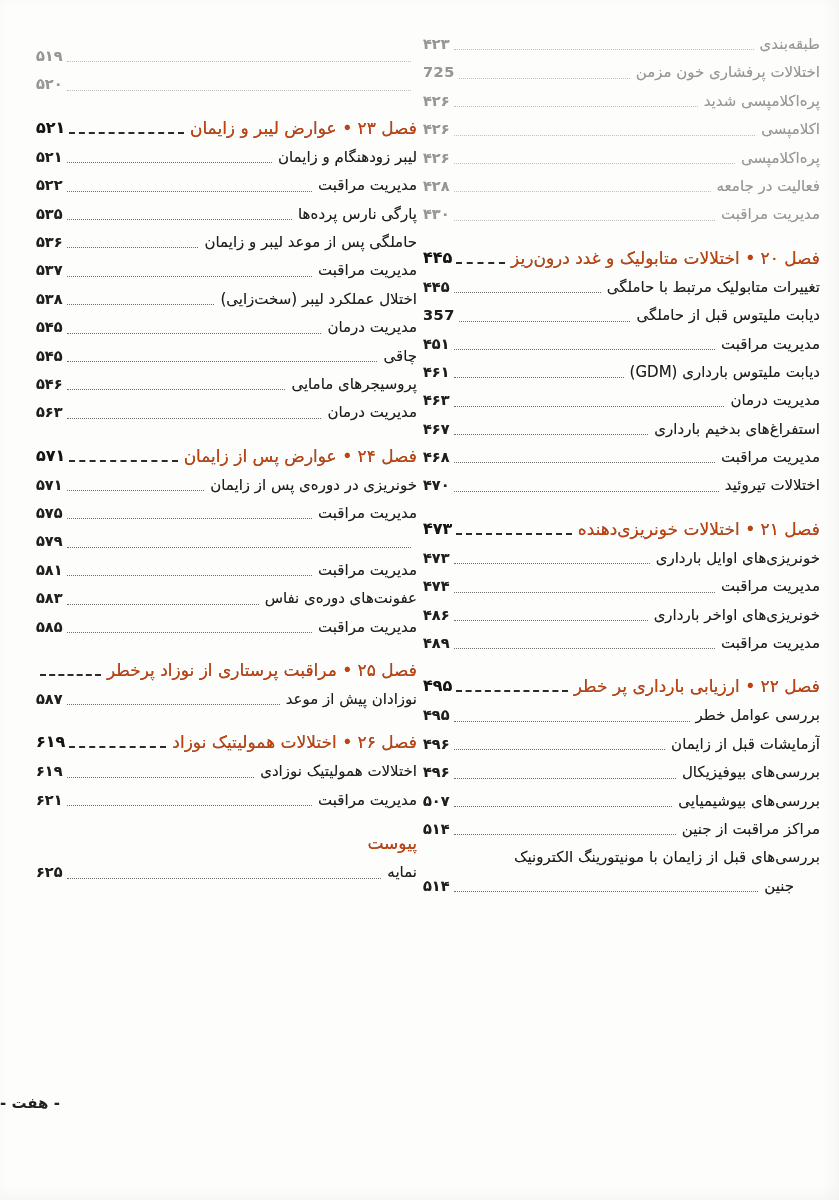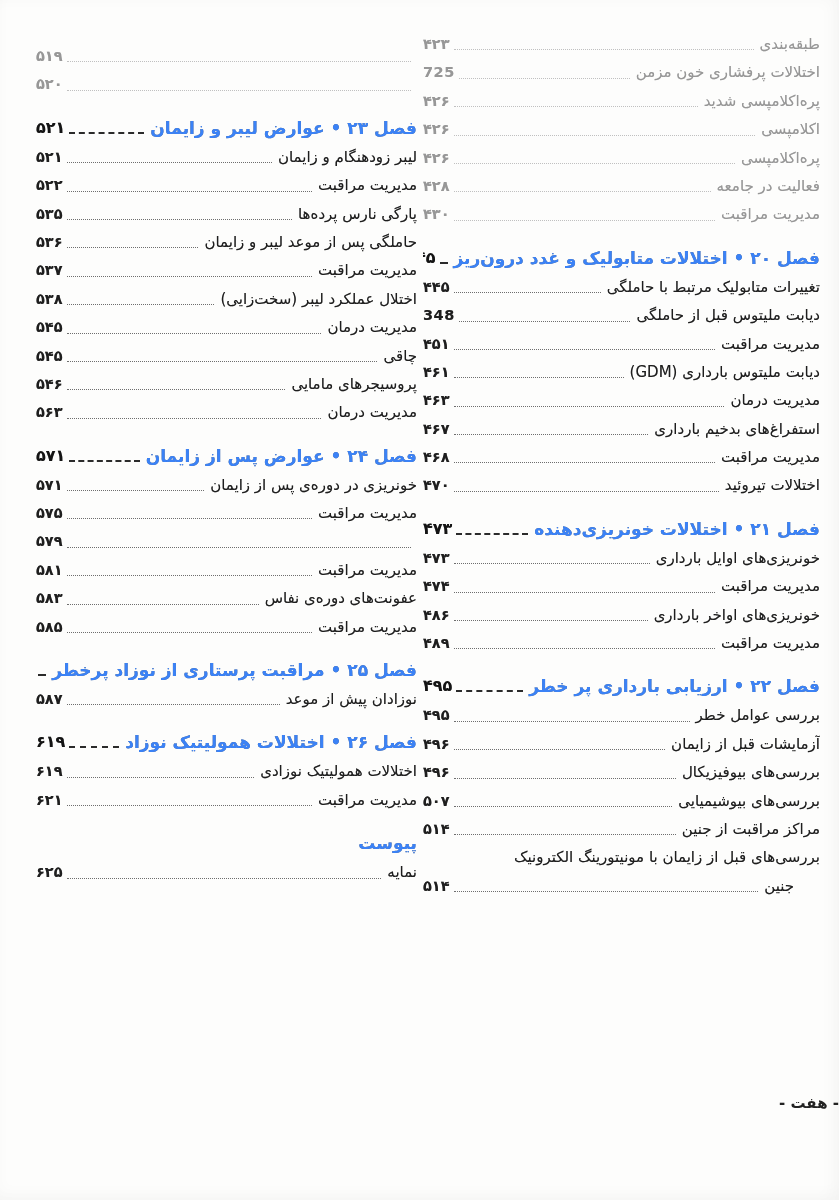--- a/index.html
+++ b/index.html
@@ -49,41 +49,41 @@
     line-height: 28.4px;
     font-size: 14.5px;
     font-weight: bold;
     letter-spacing: 0.5px;
     white-space: nowrap;
     text-shadow: 0 0 0.4px rgba(30,30,30,0.5);
   }
 
   .header { height: 30px; margin-top: 14px; }
   .header .t {
-    font-weight: bold;
+    font-weight: normal;
     font-size: 17px;
     line-height: 30px;
-    color: #3b82f6;
+    color: #c2410c;
     text-shadow: 0 0 0.5px rgba(10,10,10,0.6);
   }
   .header .p { font-size: 16px; line-height: 30px; color: #141414; }
   .header .lead { border-bottom: 2px dashed #2b2b2b; margin-bottom: 9px; }
 
   .faded { color: #979797; }
   .faded .t, .faded .p { text-shadow: 0 0 0.6px rgba(150,150,150,0.5); color: #979797; }
   .faded .lead { border-bottom-color: #c0c0c0; }
 
   .indent { padding-right: 26px; }
 
   .footer {
     position: absolute;
     top: 1094px;
     left: 0;
     width: 100%;
-    text-align: right;
+    text-align: left;
     font-size: 15px;
     font-weight: bold;
     color: #222;
   }
 </style>
 </head>
 <body>
 
 <div class="page">
   <div class="col col-right">
@@ -131,21 +131,21 @@
           <span class="p">۴۴۵</span>
         </div>
         <div class="row entry">
           <span class="t">تغییرات متابولیک مرتبط با حاملگی</span>
           <span class="lead"></span>
           <span class="p">۴۴۵</span>
         </div>
         <div class="row entry">
           <span class="t">دیابت ملیتوس قبل از حاملگی</span>
           <span class="lead"></span>
-          <span class="p">348</span>
+          <span class="p">357</span>
         </div>
         <div class="row entry">
           <span class="t">مدیریت مراقبت</span>
           <span class="lead"></span>
           <span class="p">۴۵۱</span>
         </div>
         <div class="row entry">
           <span class="t">دیابت ملیتوس بارداری (GDM)</span>
           <span class="lead"></span>
           <span class="p">۴۶۱</span>

